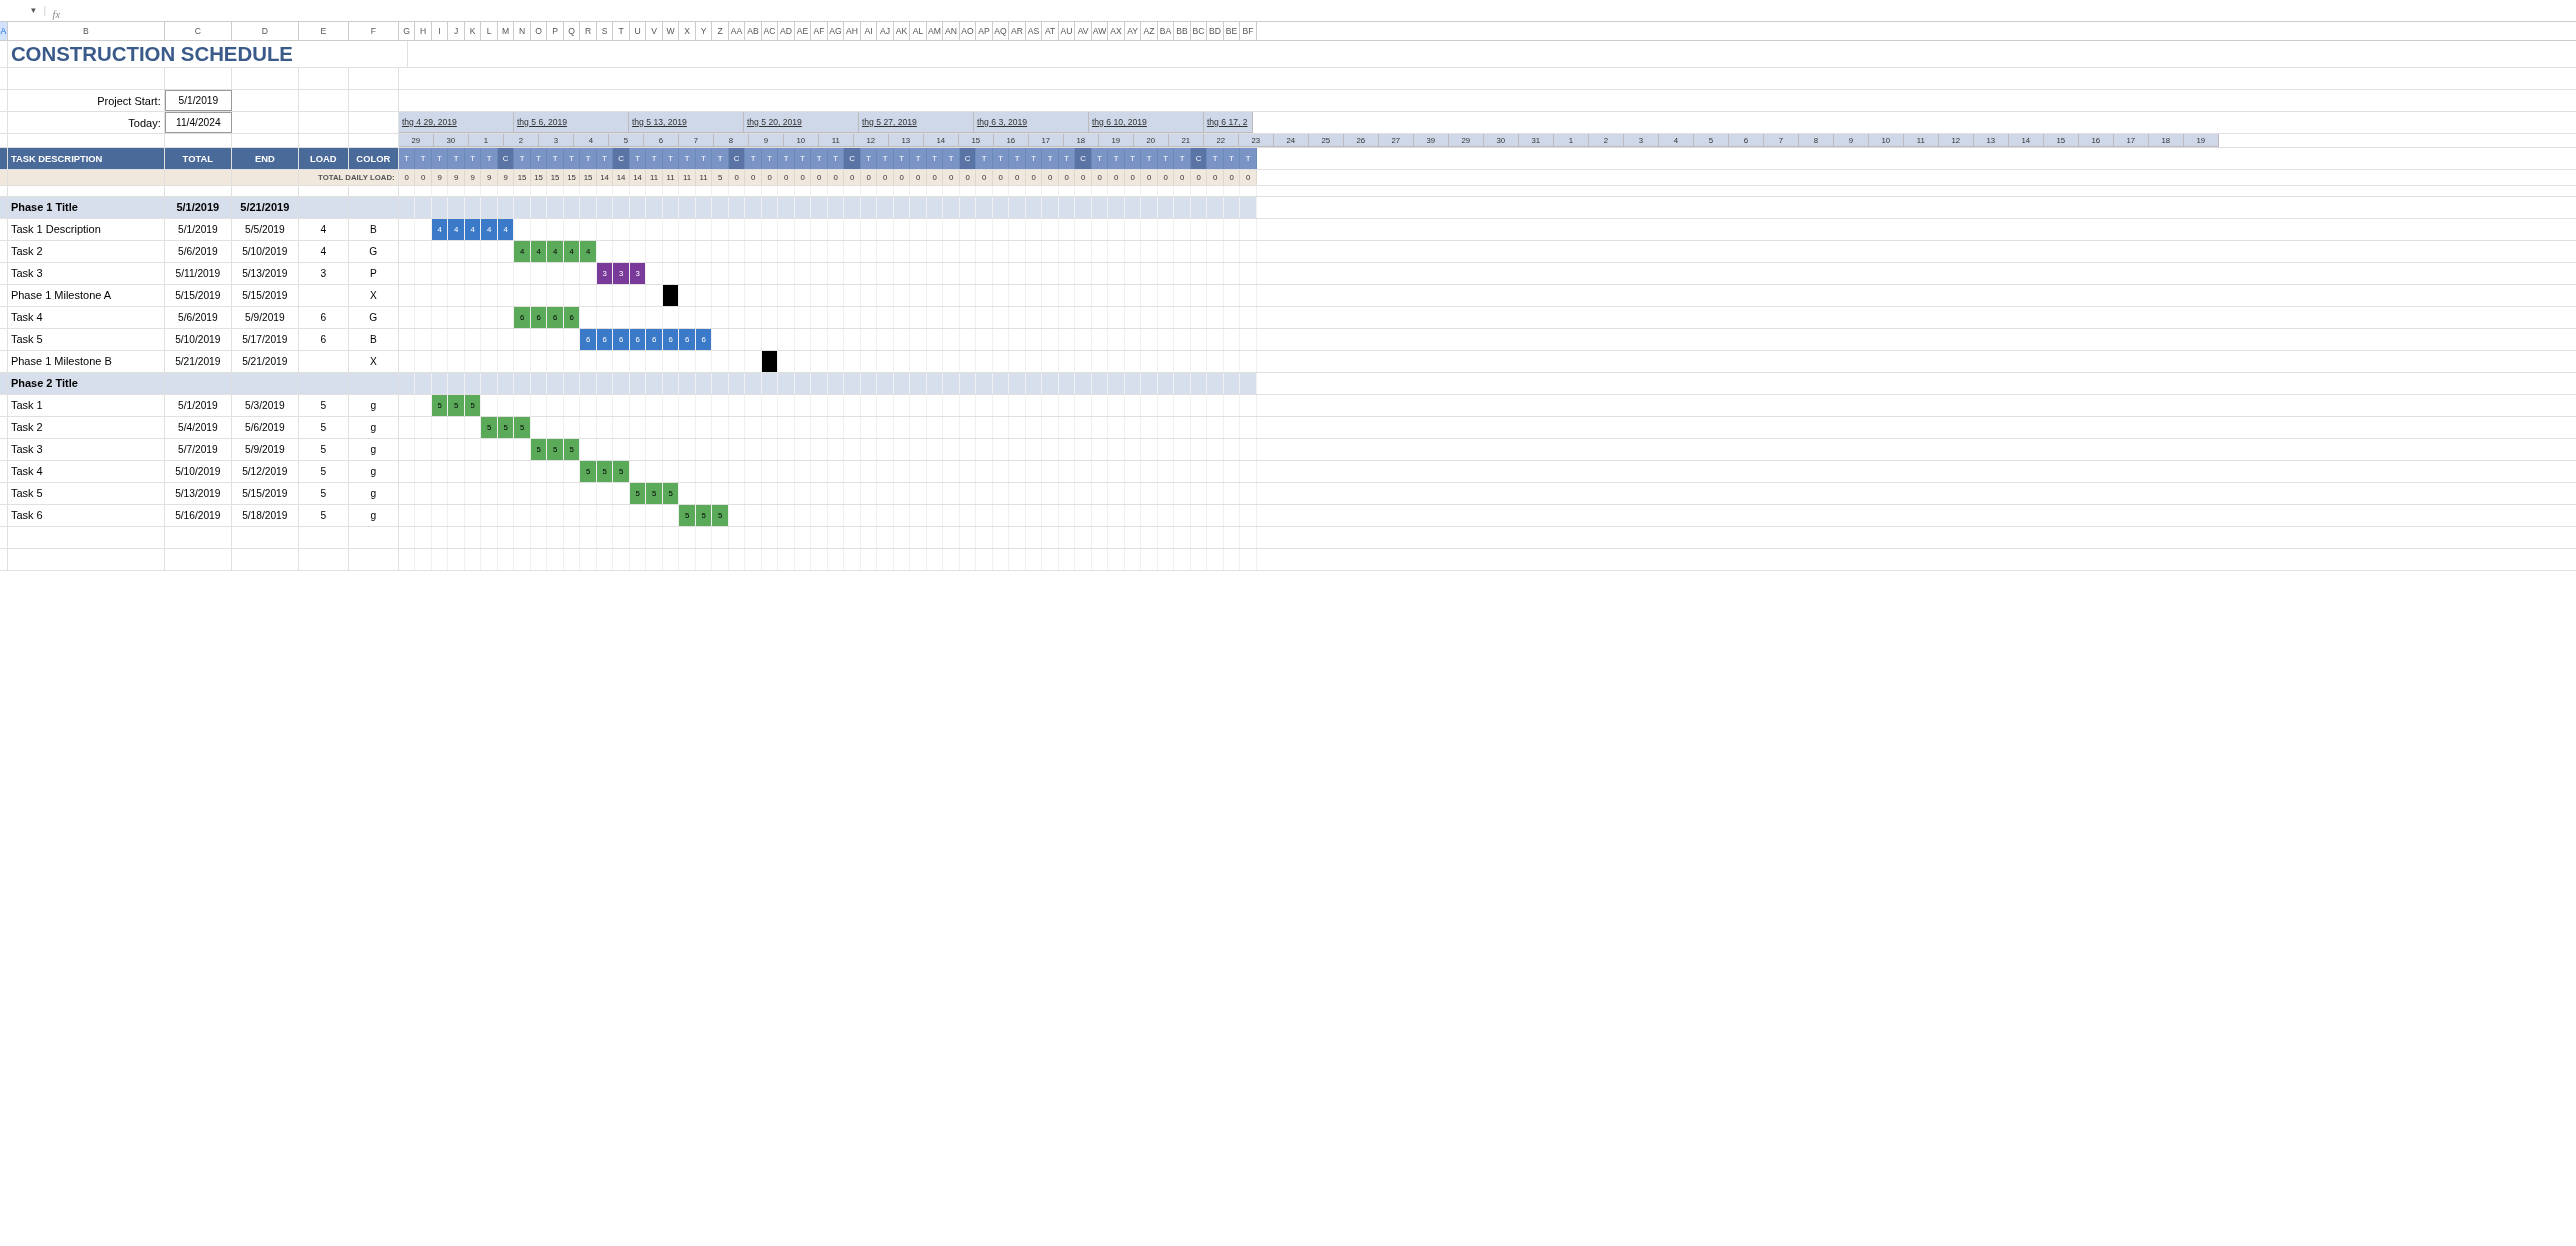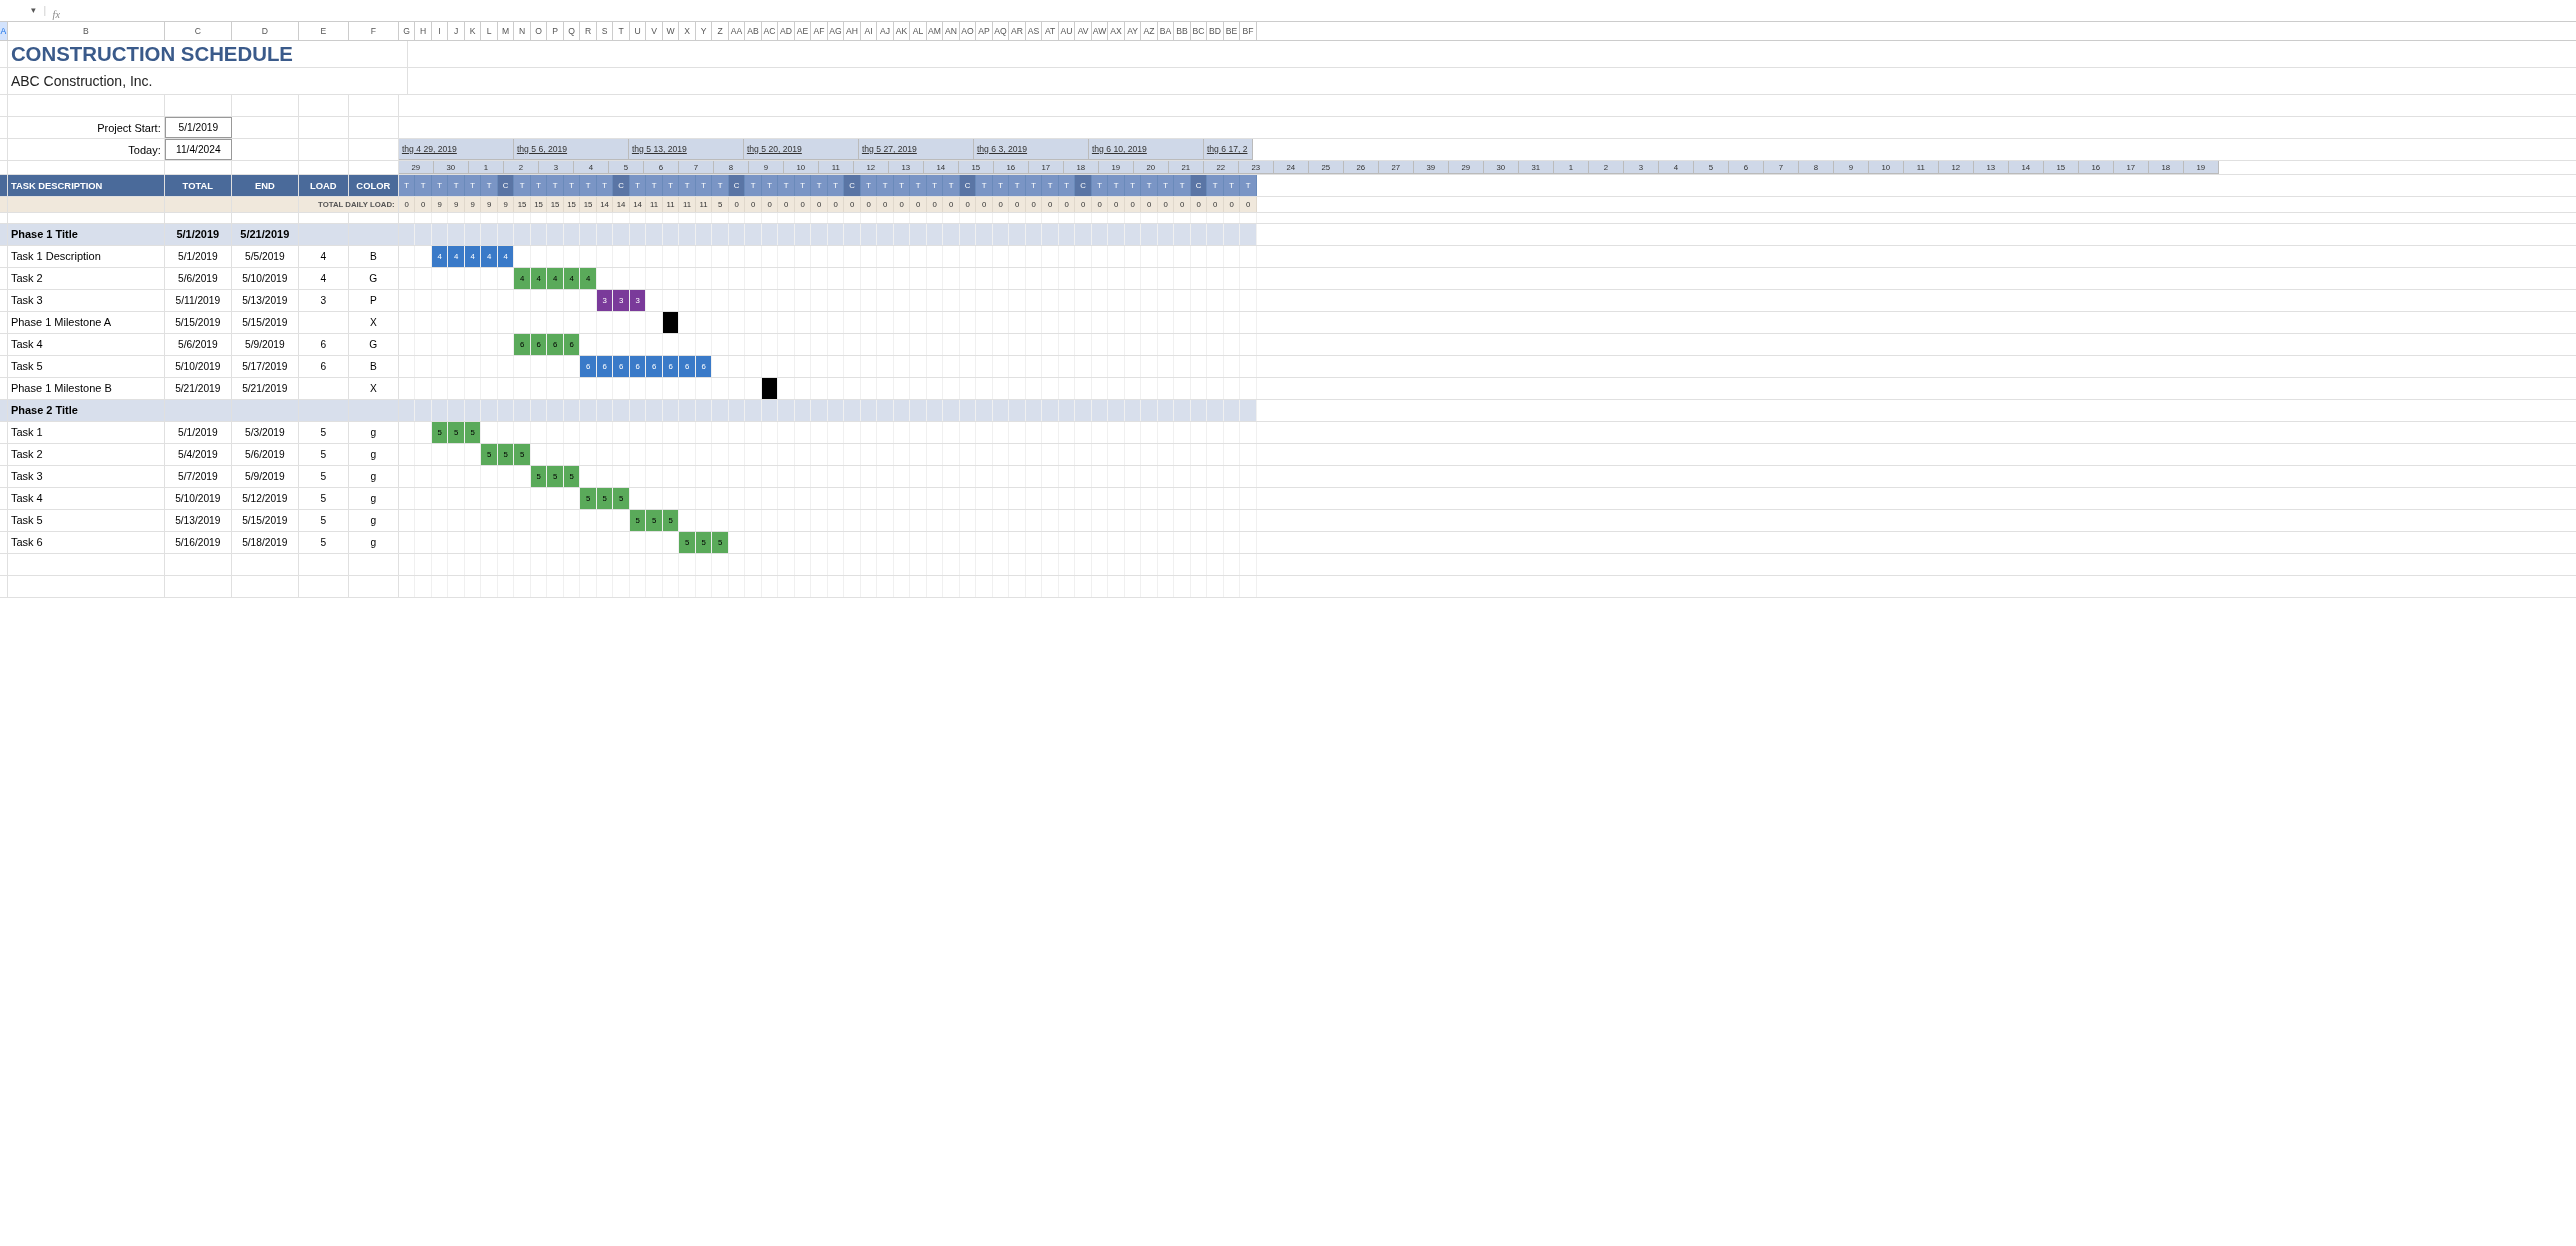--- a/index.html
+++ b/index.html
@@ -254,24 +254,20 @@
       <div class="col-header col-day">BE</div>
       <div class="col-header col-day">BF</div>
     </div>
 
 
 <div class="grid" id="grid">
       <div class="row tall">
         <div class="cell col-a"></div>
         <div class="cell col-b title-cell" style="width: 400px; overflow: visible;">CONSTRUCTION SCHEDULE</div>
       </div>
-      <div class="row tall">
-        <div class="cell col-a"></div>
-        <div class="cell col-b subtitle-cell" style="width: 400px; overflow: visible;">ABC Construction, Inc.</div>
-      </div>
       <div class="row">
         <div class="cell col-a"></div>
         <div class="cell col-b"></div>
         <div class="cell col-c"></div>
         <div class="cell col-d"></div>
         <div class="cell col-e"></div>
         <div class="cell col-f"></div>
       </div>
       <div class="row">
         <div class="cell col-a"></div>

